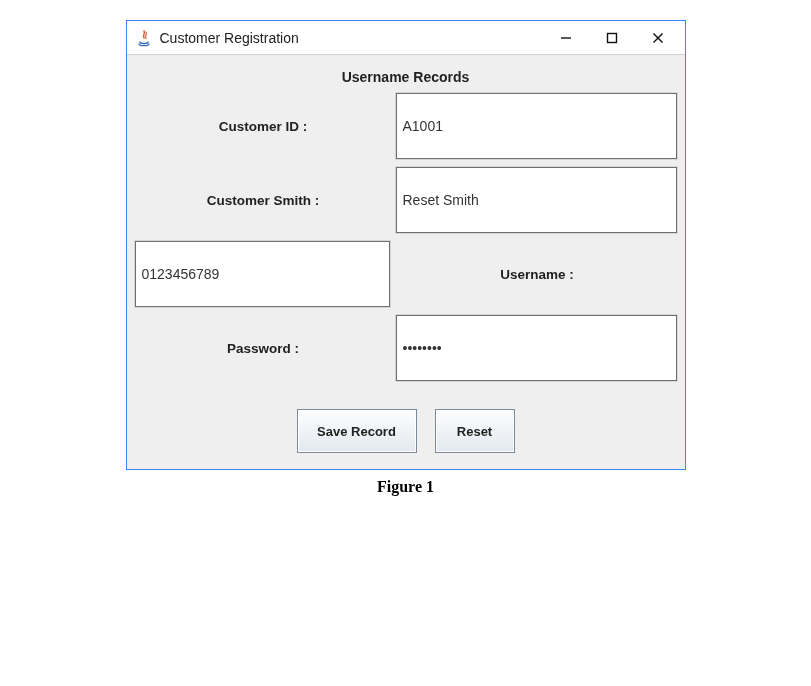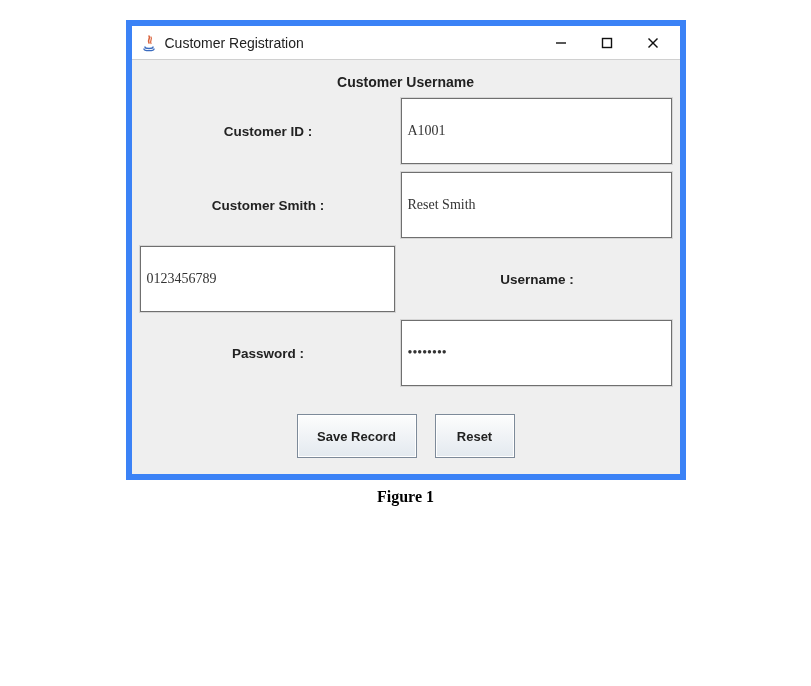--- a/index.html
+++ b/index.html
@@ -8,21 +8,21 @@
       height: 686px;
       background: #ffffff;
       font-family: Arial, "Segoe UI", sans-serif;
       display: flex;
       flex-direction: column;
       align-items: center;
       padding-top: 20px;
     }
     .window {
       width: 560px;
-      border: 6px solid #3b82f6;
+      border: 1px solid #3b82f6;
       background: #efefef;
       box-shadow: 0 0 0 1px #c9c9c9 inset;
     }
     .titlebar {
       height: 34px;
       background: #ffffff;
       border-bottom: 1px solid #d0d0d0;
       display: flex;
       align-items: center;
       padding: 0 4px 0 8px;
@@ -83,21 +83,21 @@
     }
     .text-input {
       height: 66px;
       border: 1px solid #6f6f6f;
       background: #ffffff;
       font-size: 14px;
       color: #333;
       padding: 0 6px;
       display: flex;
       align-items: center;
-      font-family: Liberation Serif, serif;
+      font-family: Liberation Sans, sans-serif;
       outline: none;
       box-shadow: 0 0 0 1px #d6d6d6;
     }
     .button-row {
       display: flex;
       justify-content: center;
       gap: 18px;
       padding: 12px 0 6px;
     }
     .btn {
@@ -150,21 +150,21 @@
       <div class="win-btn">
         <svg width="12" height="12" viewBox="0 0 12 12">
           <line x1="1.5" y1="1.5" x2="10.5" y2="10.5" stroke="#111" stroke-width="1.4"></line>
           <line x1="10.5" y1="1.5" x2="1.5" y2="10.5" stroke="#111" stroke-width="1.4"></line>
         </svg>
       </div>
     </div>
   </div>
 
   <div class="content">
-    <div class="subtitle">Customer Username</div>
+    <div class="subtitle">Username Records</div>
 
     <div class="form-area">
 
       <div class="field-label">Customer ID :</div>
       <div class="text-input">A1001</div>
 
       <div class="field-label">Customer Smith :</div>
       <div class="text-input">Reset Smith</div>
 
       <div class="text-input">0123456789</div>

